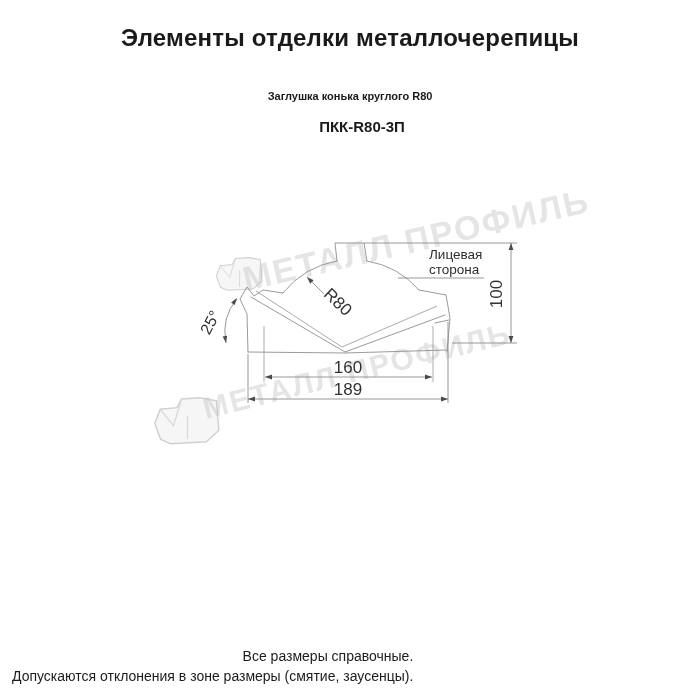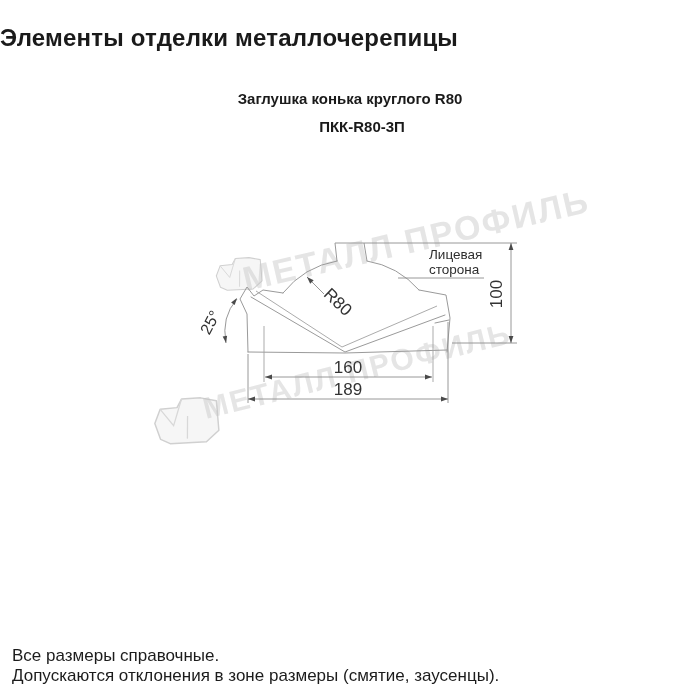--- a/index.html
+++ b/index.html
@@ -5,26 +5,26 @@
   html,body{margin:0;padding:0;background:#ffffff;}
   .page{
     position:relative;
     width:700px;height:700px;
     background:#ffffff;
     font-family:"Liberation Sans", sans-serif;
     overflow:hidden;
   }
   .page-title{
     position:absolute;top:24px;left:0;width:700px;
-    text-align:left;font-size:24px;font-weight:bold;color:#1a1a1a;
+    text-align:center;font-size:24px;font-weight:bold;color:#1a1a1a;
     letter-spacing:0.2px;
   }
   .product-name{
     position:absolute;top:90px;left:0;width:700px;
-    text-align:center;font-size:15px;font-weight:bold;color:#1a1a1a;
+    text-align:center;font-size:11px;font-weight:bold;color:#1a1a1a;
   }
   .product-code{
     position:absolute;top:118px;left:12px;width:700px;
     text-align:center;font-size:15px;font-weight:bold;color:#1a1a1a;
   }
   svg.drawing{position:absolute;top:0;left:0;}
   .outline{stroke:#9a9a9a;stroke-width:1;fill:none;stroke-linejoin:round;stroke-linecap:round;}
   .thin{stroke:#a2a2a2;stroke-width:0.9;fill:none;}
   .dimline{stroke:#8c8c8c;stroke-width:0.9;fill:none;}
   .arrow{fill:#4a4a4a;stroke:none;}
@@ -32,21 +32,21 @@
   .dimtext-sm{font-family:"Liberation Sans",sans-serif;font-size:16px;fill:#333333;}
   .labeltext{font-family:"Liberation Sans",sans-serif;font-size:13.5px;fill:#2e2e2e;}
   .wm-text{
     font-family:"Liberation Sans",sans-serif;font-weight:bold;
     fill:#c2c2c2;opacity:0.42;letter-spacing:2px;
   }
   .wm-shape{stroke:#d0d0d0;stroke-width:1.4;fill:rgba(236,236,236,0.45);stroke-linejoin:round;}
   .wm-inner{stroke:#d8d8d8;stroke-width:1.2;fill:none;}
   .footer{
     position:absolute;left:12px;top:646px;
-    font-size:17px;color:#1c1c1c;line-height:20px;
+    font-size:14px;color:#1c1c1c;line-height:20px;text-align:right;
   }
 </style>
 </head>
 <body>
 
 <div class="page">
 
   <div class="page-title">Элементы отделки металлочерепицы</div>
   <div class="product-name">Заглушка конька круглого R80</div>
   <div class="product-code">ПКК-R80-3П</div>

